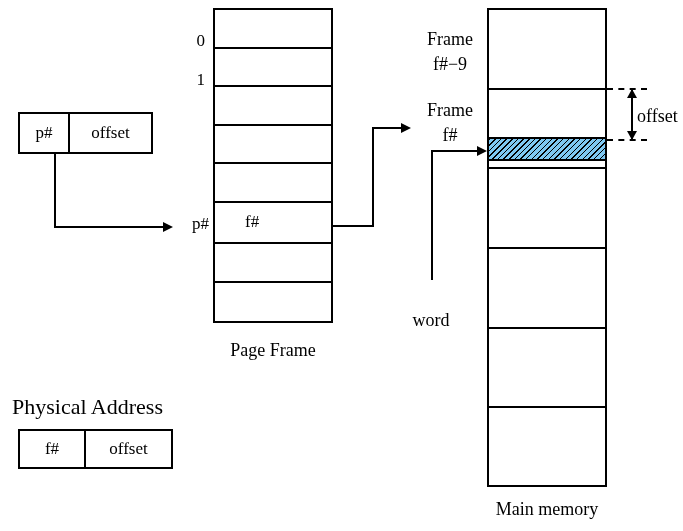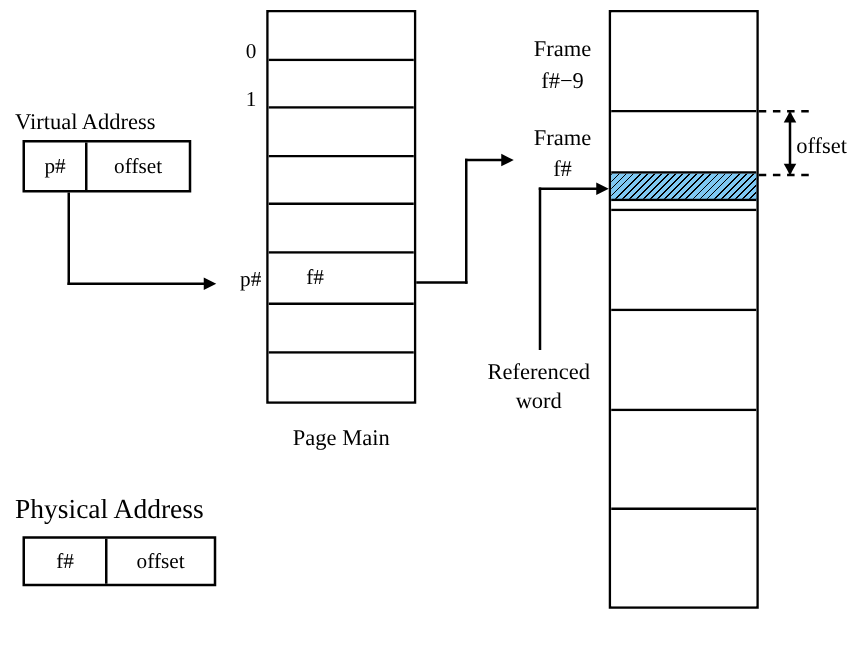--- a/index.html
+++ b/index.html
@@ -112,21 +112,20 @@
     border-left: 5px solid transparent;
     border-right: 5px solid transparent;
     border-top: 9px solid #000;
   }
 </style>
 </head>
 <body>
 
 <div id="canvas">
 
-  <div class="lbl" style="left:12px; top:88px; font-size:18px;">Virtual Address</div>
 
   <div class="box addrbox" style="left:18px; top:112px; width:135px; height:42px;">
     <div class="addrcell split" style="width:50px;">p#</div>
     <div class="addrcell" style="flex:1;">offset</div>
   </div>
 
   <div class="vline" style="left:54px; top:154px; height:74px;"></div>
   <div class="hline" style="left:54px; top:226px; width:110px;"></div>
   <div class="arrowR" style="left:163px; top:222px;"></div>
 
@@ -154,21 +153,21 @@
       <span class="cellText">f#</span>
     </div>
     <div class="vrow" style="height:39px;">
       <span class="cellText"></span>
     </div>
     <div class="vrow" style="height:39px;">
       <span class="cellText"></span>
     </div>
   </div>
 
-  <div class="lbl c" style="left:273px; top:341px; font-size:18px;">Page Main</div>
+  <div class="lbl c" style="left:273px; top:341px; font-size:18px;">Page Frame</div>
 
   <div class="hline" style="left:333px; top:225px; width:41px;"></div>
   <div class="vline" style="left:372px; top:127px; height:100px;"></div>
   <div class="hline" style="left:372px; top:127px; width:31px;"></div>
   <div class="arrowR" style="left:401px; top:123px;"></div>
 
   <div class="lbl" style="left:12px; top:396px; font-size:22px;">Physical Address</div>
 
   <div class="box addrbox" style="left:18px; top:429px; width:155px; height:40px;">
     <div class="addrcell split" style="width:66px;">f#</div>
@@ -185,28 +184,28 @@
     <div class="vrow" style="height:80px;"></div>
     <div class="vrow" style="height:50px;"></div>
     <div class="vrow hatched" style="height:22px; border-bottom:2px solid #000;"></div>
     <div class="vrow" style="height:8px;"></div>
     <div class="vrow" style="height:80px;"></div>
     <div class="vrow" style="height:80px;"></div>
     <div class="vrow" style="height:80px;"></div>
     <div class="vrow" style="height:77px;"></div>
   </div>
 
+  <div class="lbl c" style="left:547px; top:500px; font-size:18px;">Main memory</div>
 
   <div class="dline" style="left:607px; top:88px; width:40px;"></div>
   <div class="dline" style="left:607px; top:139px; width:40px;"></div>
   <div class="vline" style="left:631px; top:90px; height:49px;"></div>
   <div class="arrowU" style="left:627px; top:89px;"></div>
   <div class="arrowD" style="left:627px; top:131px;"></div>
   <div class="lbl" style="left:637px; top:107px; font-size:18px;">offset</div>
 
   <div class="vline" style="left:431px; top:150px; height:130px;"></div>
   <div class="hline" style="left:431px; top:150px; width:48px;"></div>
   <div class="arrowR" style="left:477px; top:146px;"></div>
 
-  <div class="lbl c" style="left:431px; top:288px; font-size:18px;">Referenced</div>
   <div class="lbl c" style="left:431px; top:311px; font-size:18px;text-align:center;">word</div>
 
 </div>
 
 </body></html>

